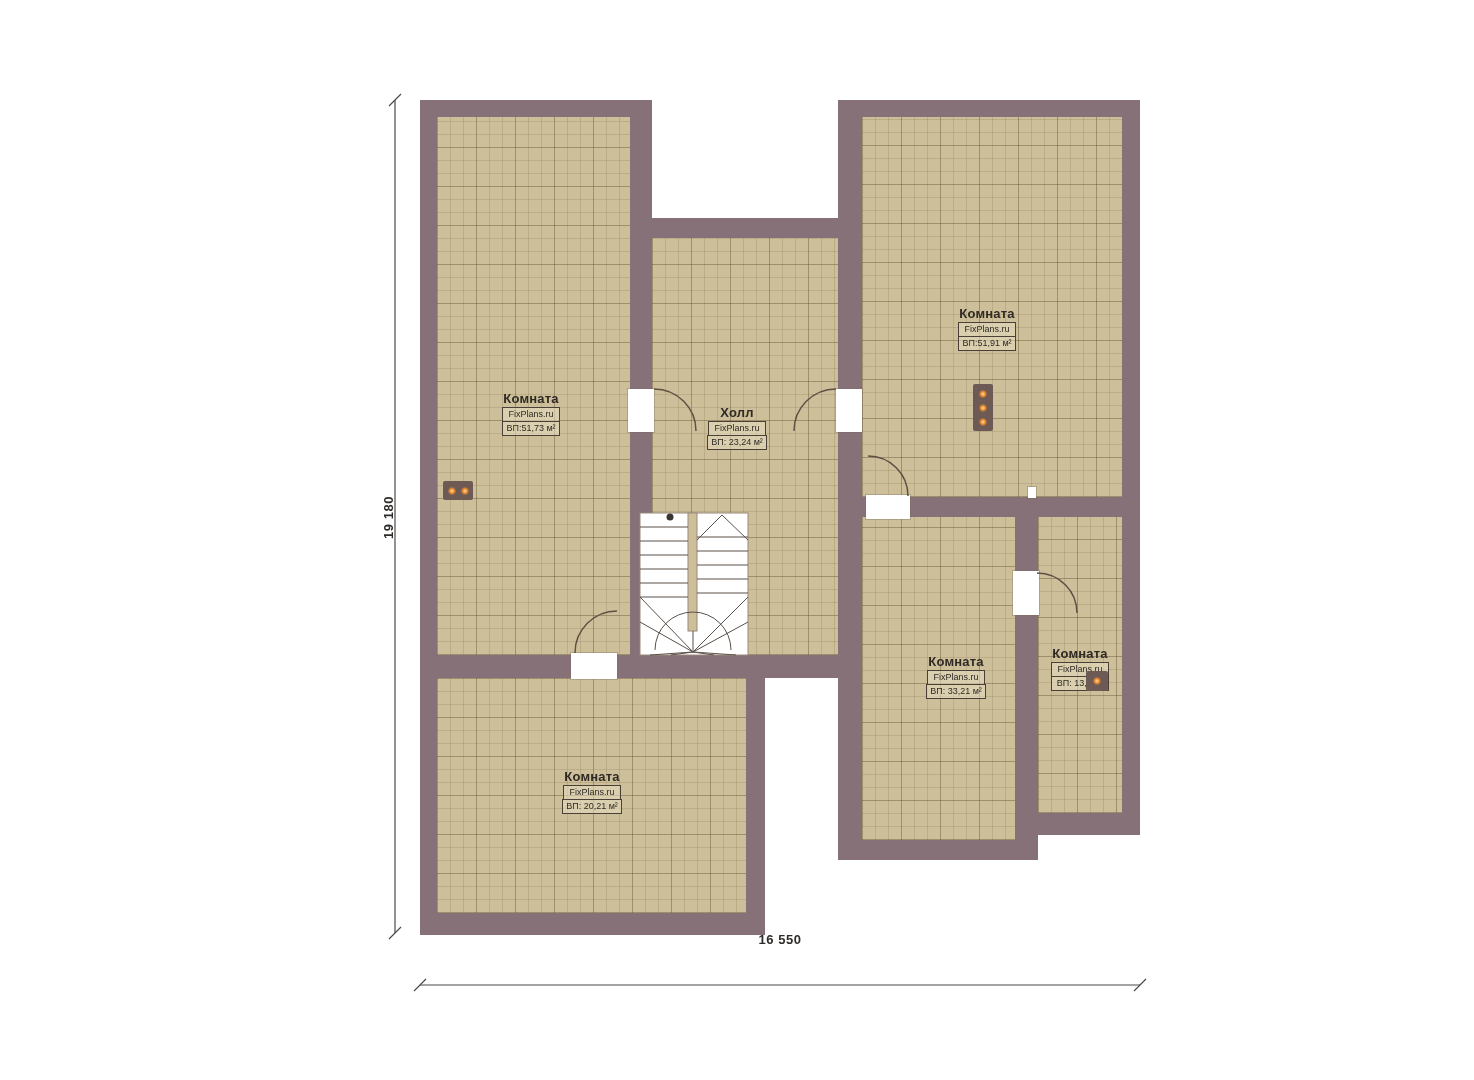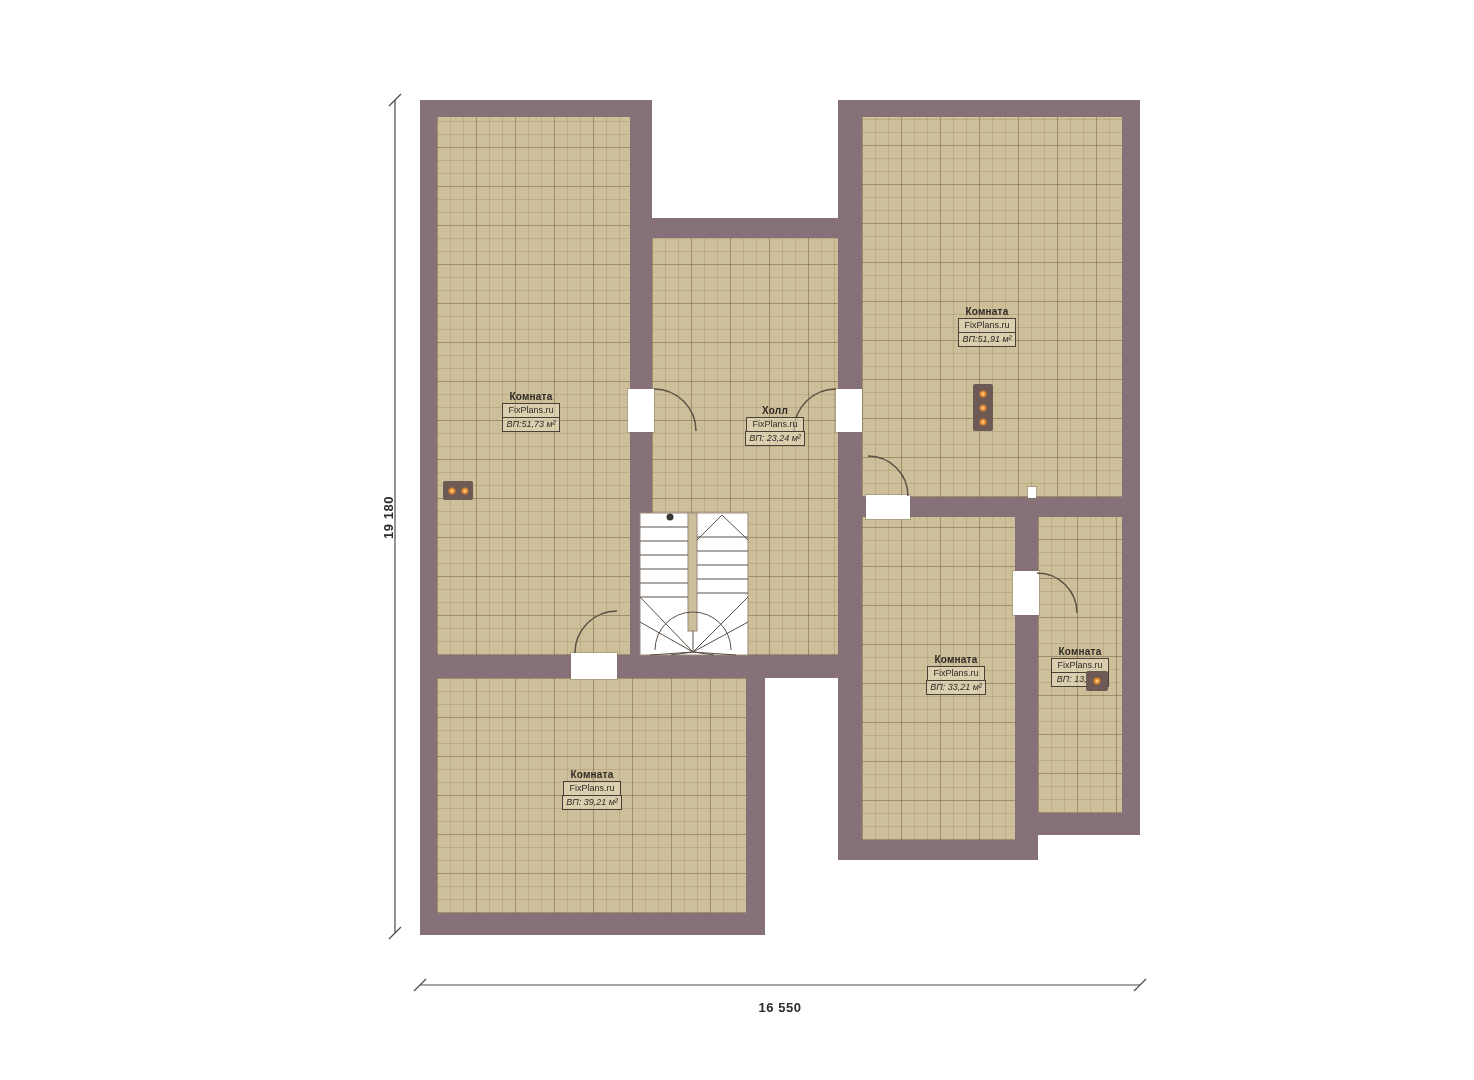--- a/index.html
+++ b/index.html
@@ -10,24 +10,24 @@
     repeating-linear-gradient(0deg, rgba(99,79,45,.32) 0 1px, transparent 1px 39px),
     repeating-linear-gradient(90deg, rgba(99,79,45,.32) 0 1px, transparent 1px 39px),
     repeating-linear-gradient(0deg, rgba(99,79,45,.16) 0 1px, transparent 1px 13px),
     repeating-linear-gradient(90deg, rgba(99,79,45,.16) 0 1px, transparent 1px 13px);}
 
   .wall{position:absolute;z-index:2;background:#877179;}
   .door{position:absolute;z-index:3;background:#ffffff;box-shadow:0 0 0 1px rgba(120,105,95,.35);}
   .overlay{position:absolute;left:0;top:0;z-index:4;pointer-events:none;}
 
   .label{position:absolute;z-index:5;width:110px;margin-left:-55px;text-align:center;color:#2f2a25;}
-  .label .name{font-size:10px;font-weight:bold;letter-spacing:.2px;margin-bottom:1px;}
+  .label .name{font-size:13px;font-weight:bold;letter-spacing:.2px;margin-bottom:1px;}
   .label .box{display:block;width:max-content;min-width:58px;margin:0 auto;border:1px solid #4a4038;
     background:rgba(230,222,194,.55);font-size:9px;line-height:13px;padding:0 3px;box-sizing:border-box;}
-  .label .box + .box{margin-top:-1px;font-style:italic;}
+  .label .box + .box{margin-top:-1px;}
 
   .device{position:absolute;z-index:6;background:#6e5a54;border-radius:2px;
     display:flex;align-items:center;justify-content:center;gap:5px;}
   .device.v{flex-direction:column;gap:6px;}
   .device .dot{width:8px;height:8px;border-radius:50%;
     background:radial-gradient(circle,#ffe0ae 0%,#f08a28 40%,rgba(240,138,40,0) 78%);}
 
   .dim-text{position:absolute;z-index:5;font-size:13px;font-weight:bold;color:#2f2b28;
     width:70px;text-align:center;letter-spacing:.5px;}
   .dim-text.vertical{transform:rotate(-90deg);}
@@ -98,21 +98,21 @@
       <path d="M414 991 L426 979 M1134 991 L1146 979"></path>
     </g>
   </svg>
 
   <div class="label" style="left:531px;top:391px;">
     <div class="name">Комната</div>
     <div class="box">FixPlans.ru</div>
     <div class="box">ВП:51,73 м²</div>
   </div>
 
-  <div class="label" style="left:775px;top:405px;">
+  <div class="label" style="left:737px;top:405px;">
     <div class="name">Холл</div>
     <div class="box">FixPlans.ru</div>
     <div class="box">ВП: 23,24 м²</div>
   </div>
 
   <div class="label" style="left:987px;top:306px;">
     <div class="name">Комната</div>
     <div class="box">FixPlans.ru</div>
     <div class="box">ВП:51,91 м²</div>
   </div>
@@ -125,32 +125,32 @@
 
   <div class="label" style="left:1080px;top:646px;">
     <div class="name">Комната</div>
     <div class="box">FixPlans.ru</div>
     <div class="box">ВП: 13,4 м²</div>
   </div>
 
   <div class="label" style="left:592px;top:769px;">
     <div class="name">Комната</div>
     <div class="box">FixPlans.ru</div>
-    <div class="box">ВП: 39,21 м²</div>
+    <div class="box">ВП: 20,21 м²</div>
   </div>
 
   <div class="device" style="left:443px;top:481px;width:30px;height:19px;">
     <span class="dot"></span>
     <span class="dot"></span>
   </div>
   <div class="device v" style="left:973px;top:384px;width:20px;height:47px;">
     <span class="dot"></span>
     <span class="dot"></span>
     <span class="dot"></span>
   </div>
   <div class="device" style="left:1086px;top:671px;width:22px;height:20px;">
     <span class="dot"></span>
   </div>
 
   <div class="dim-text vertical" style="left:353px;top:510px;">19 180</div>
-  <div class="dim-text" style="left:745px;top:1000px;">16 550</div>
+  <div class="dim-text" style="left:745px;top:932px;">16 550</div>
 
 </div>
 
 </body></html>

